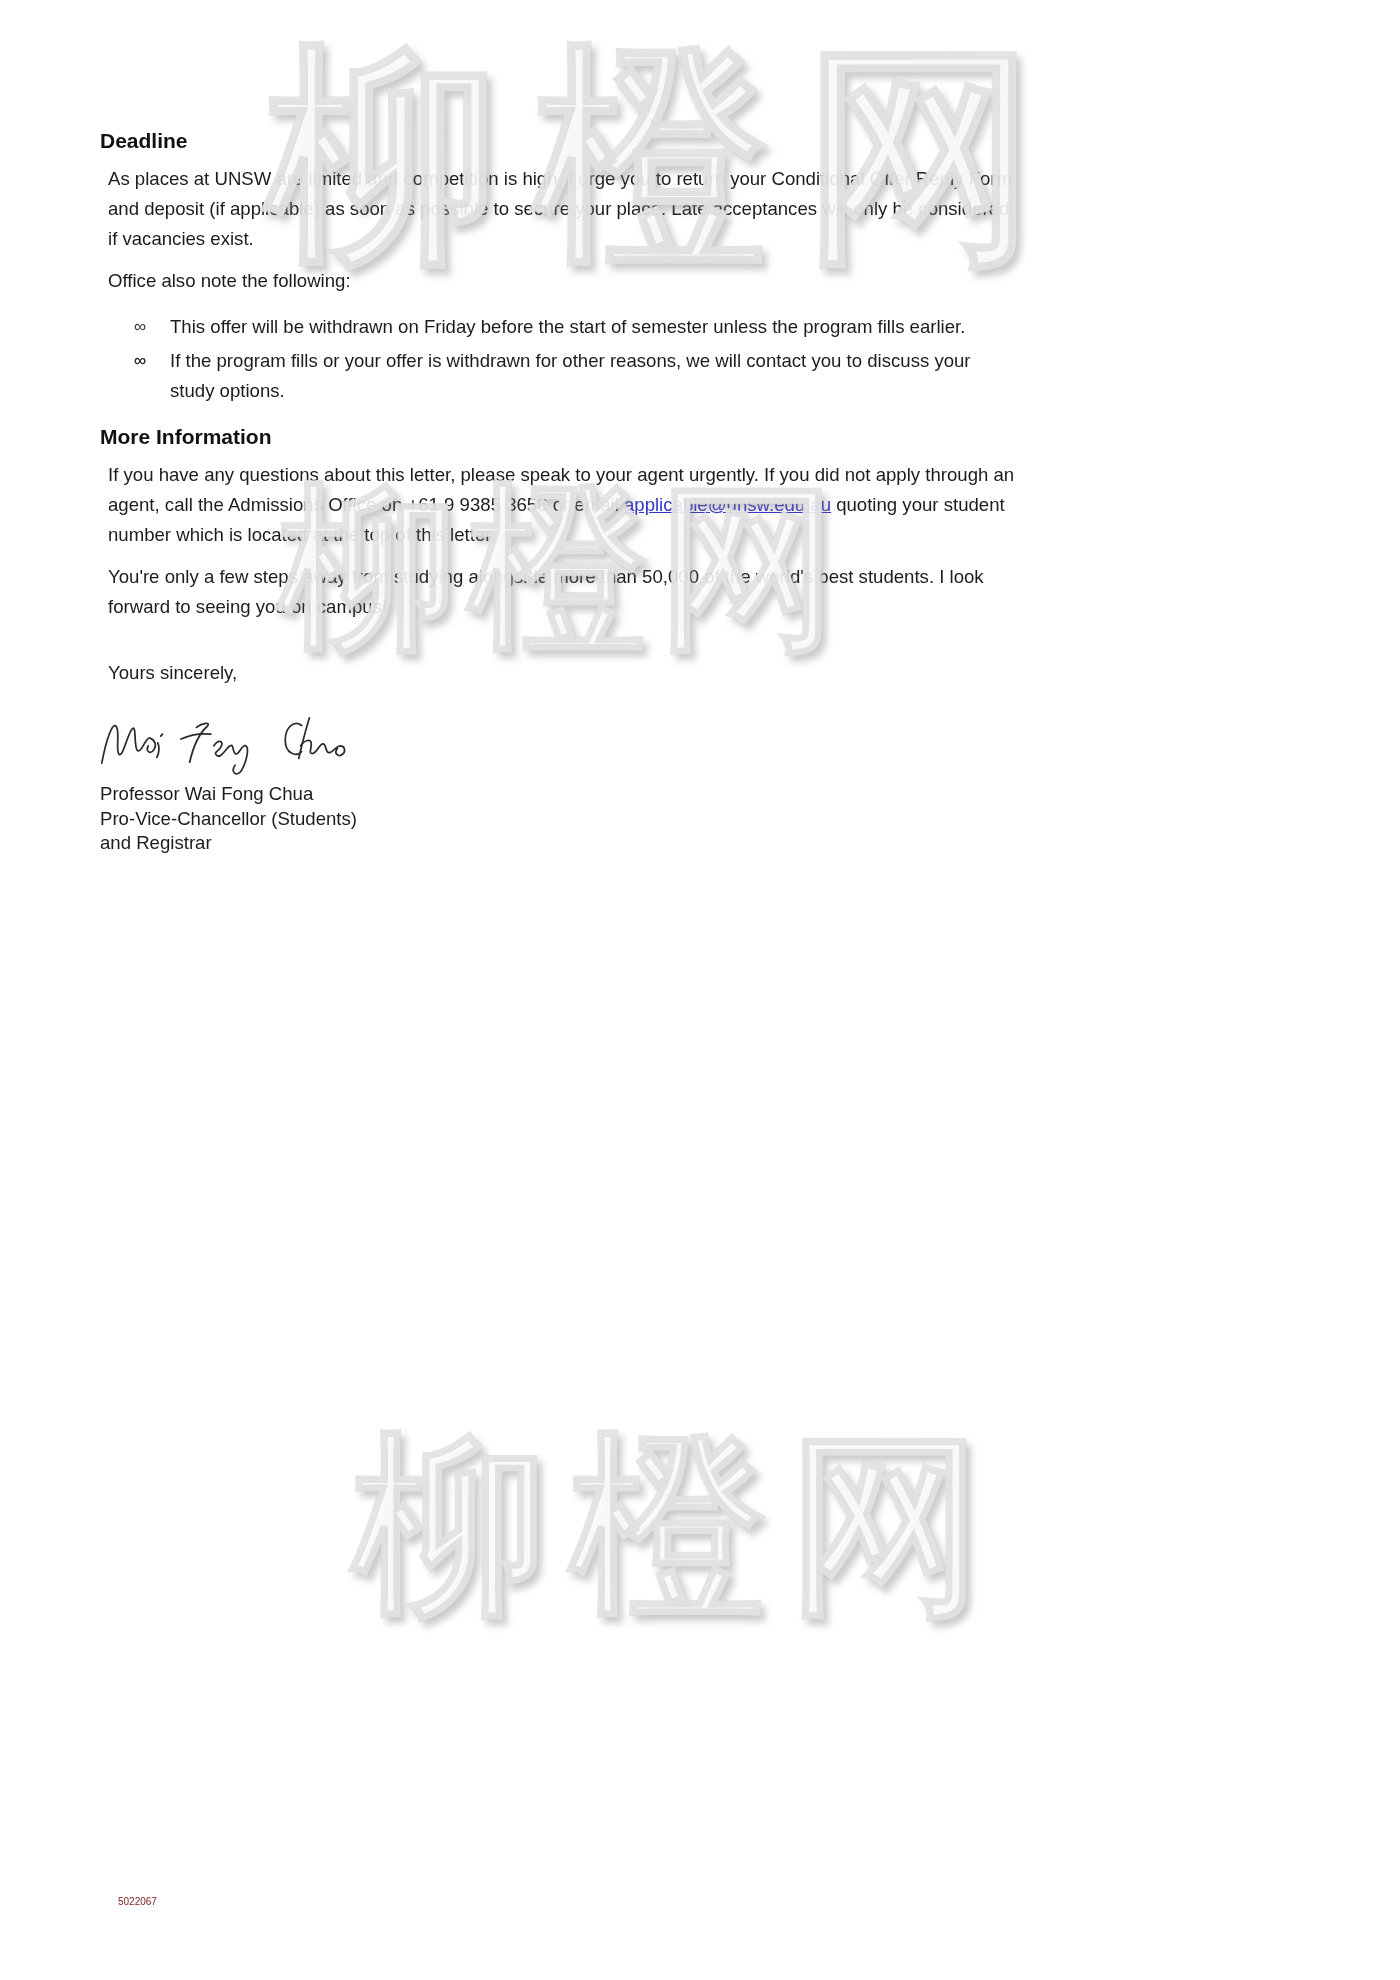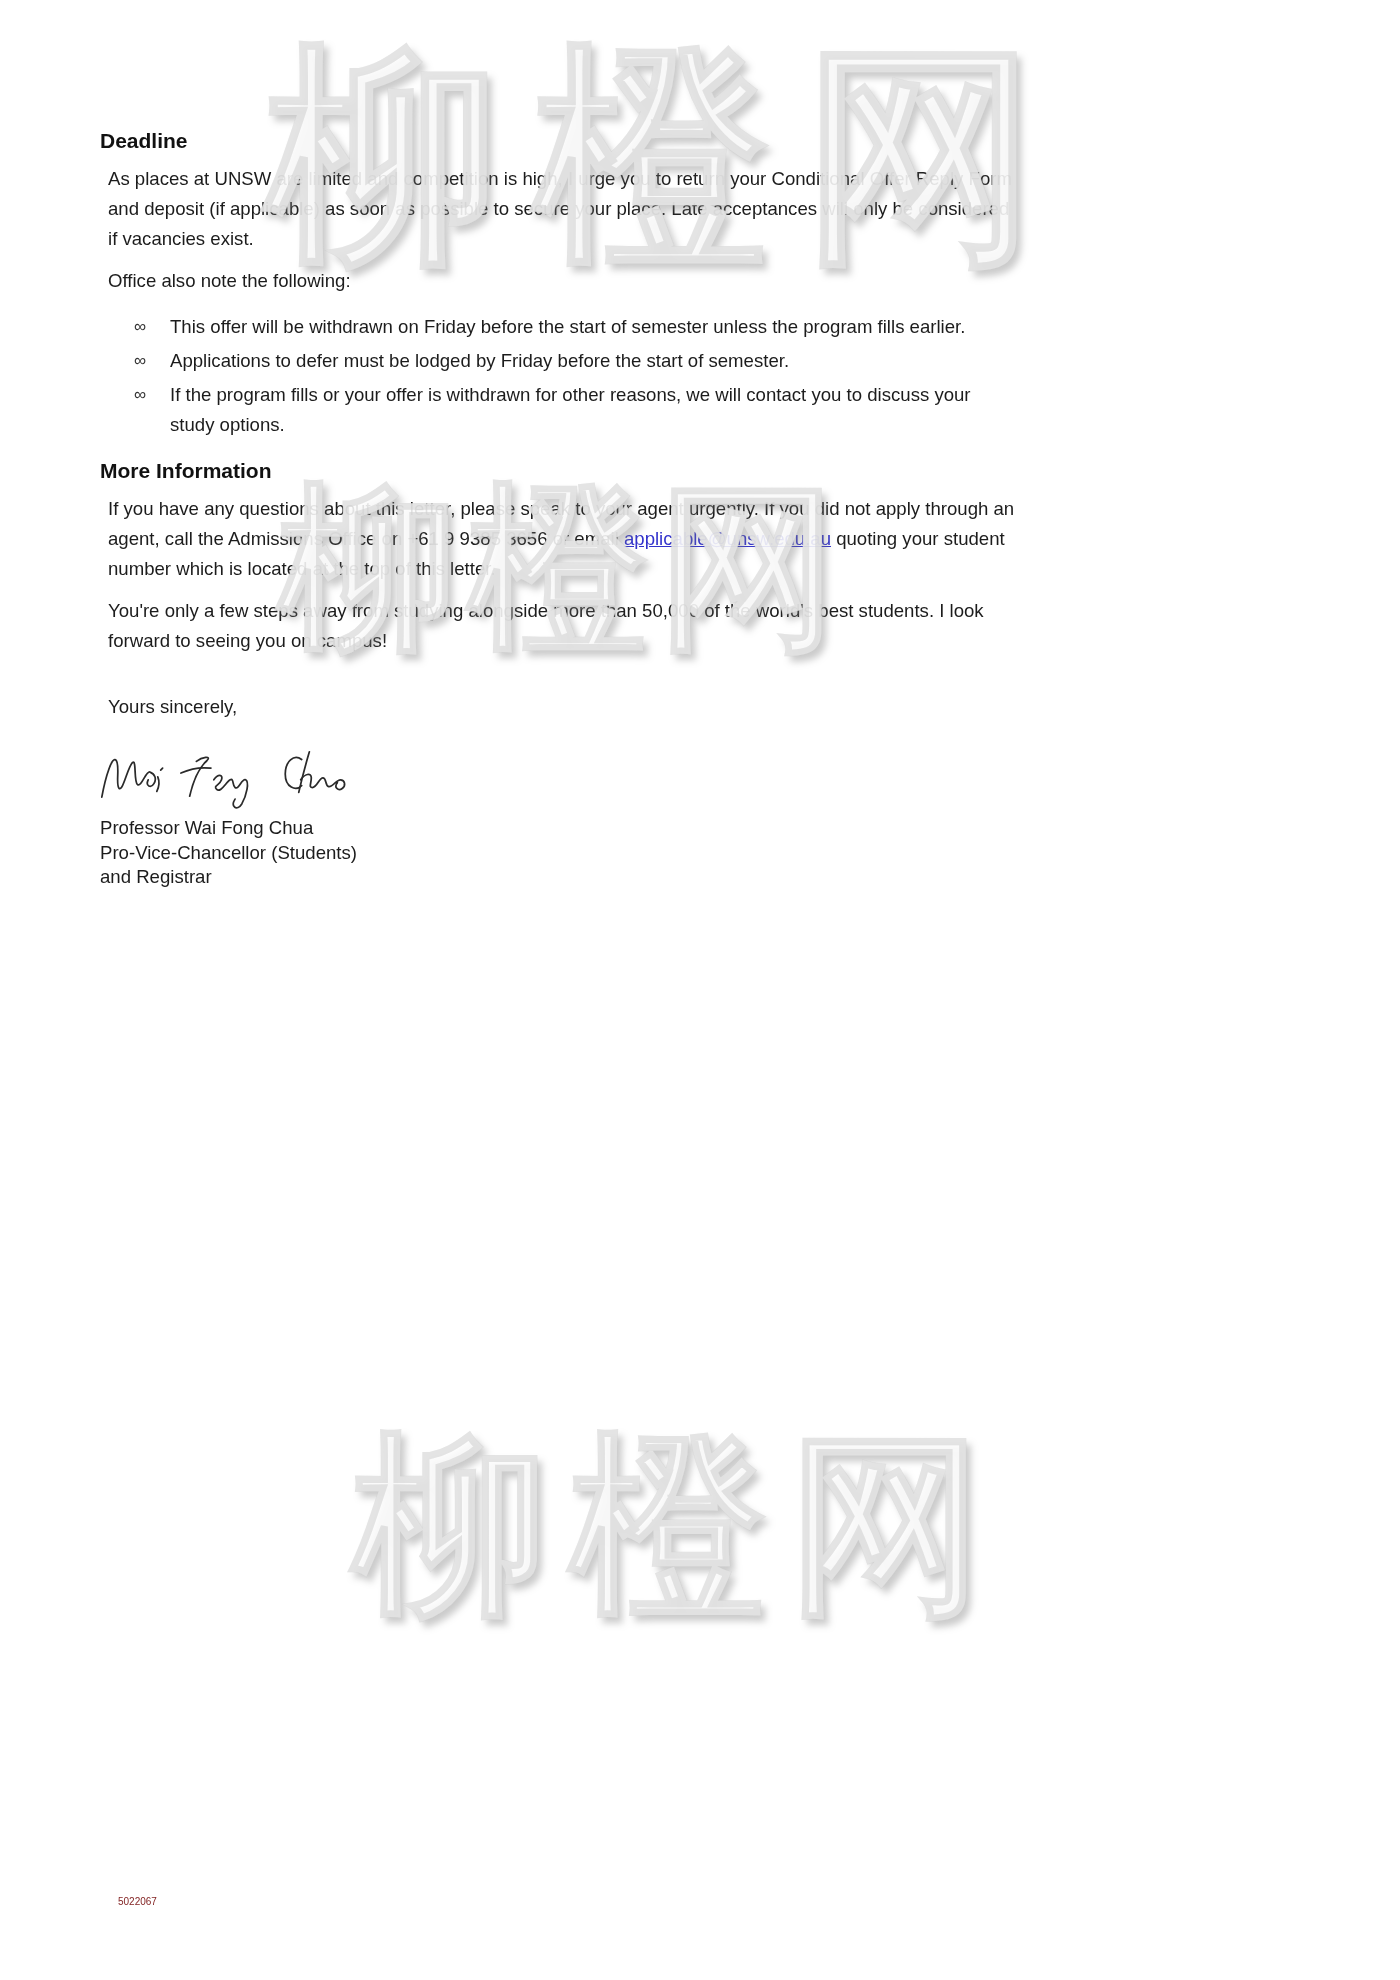--- a/index.html
+++ b/index.html
@@ -110,21 +110,20 @@
 
     <p>Office also note the following:</p>
 
     <ul class="note-list">
       <li>
         <span class="bullet-glyph">∞</span>
         <span>This offer will be withdrawn on Friday before the start of semester unless the program fills earlier.</span>
       </li>
       <li>
         <span class="bullet-glyph">∞</span>
-        <span>Applications to defer must be lodged by Friday before the start of semester.</span>
       </li>
       <li>
         <span class="bullet-glyph">∞</span>
         <span>If the program fills or your offer is withdrawn for other reasons, we will contact you to discuss your study options.</span>
       </li>
     </ul>
 
     <h3 class="heading">More Information</h3>
 
     <p>

